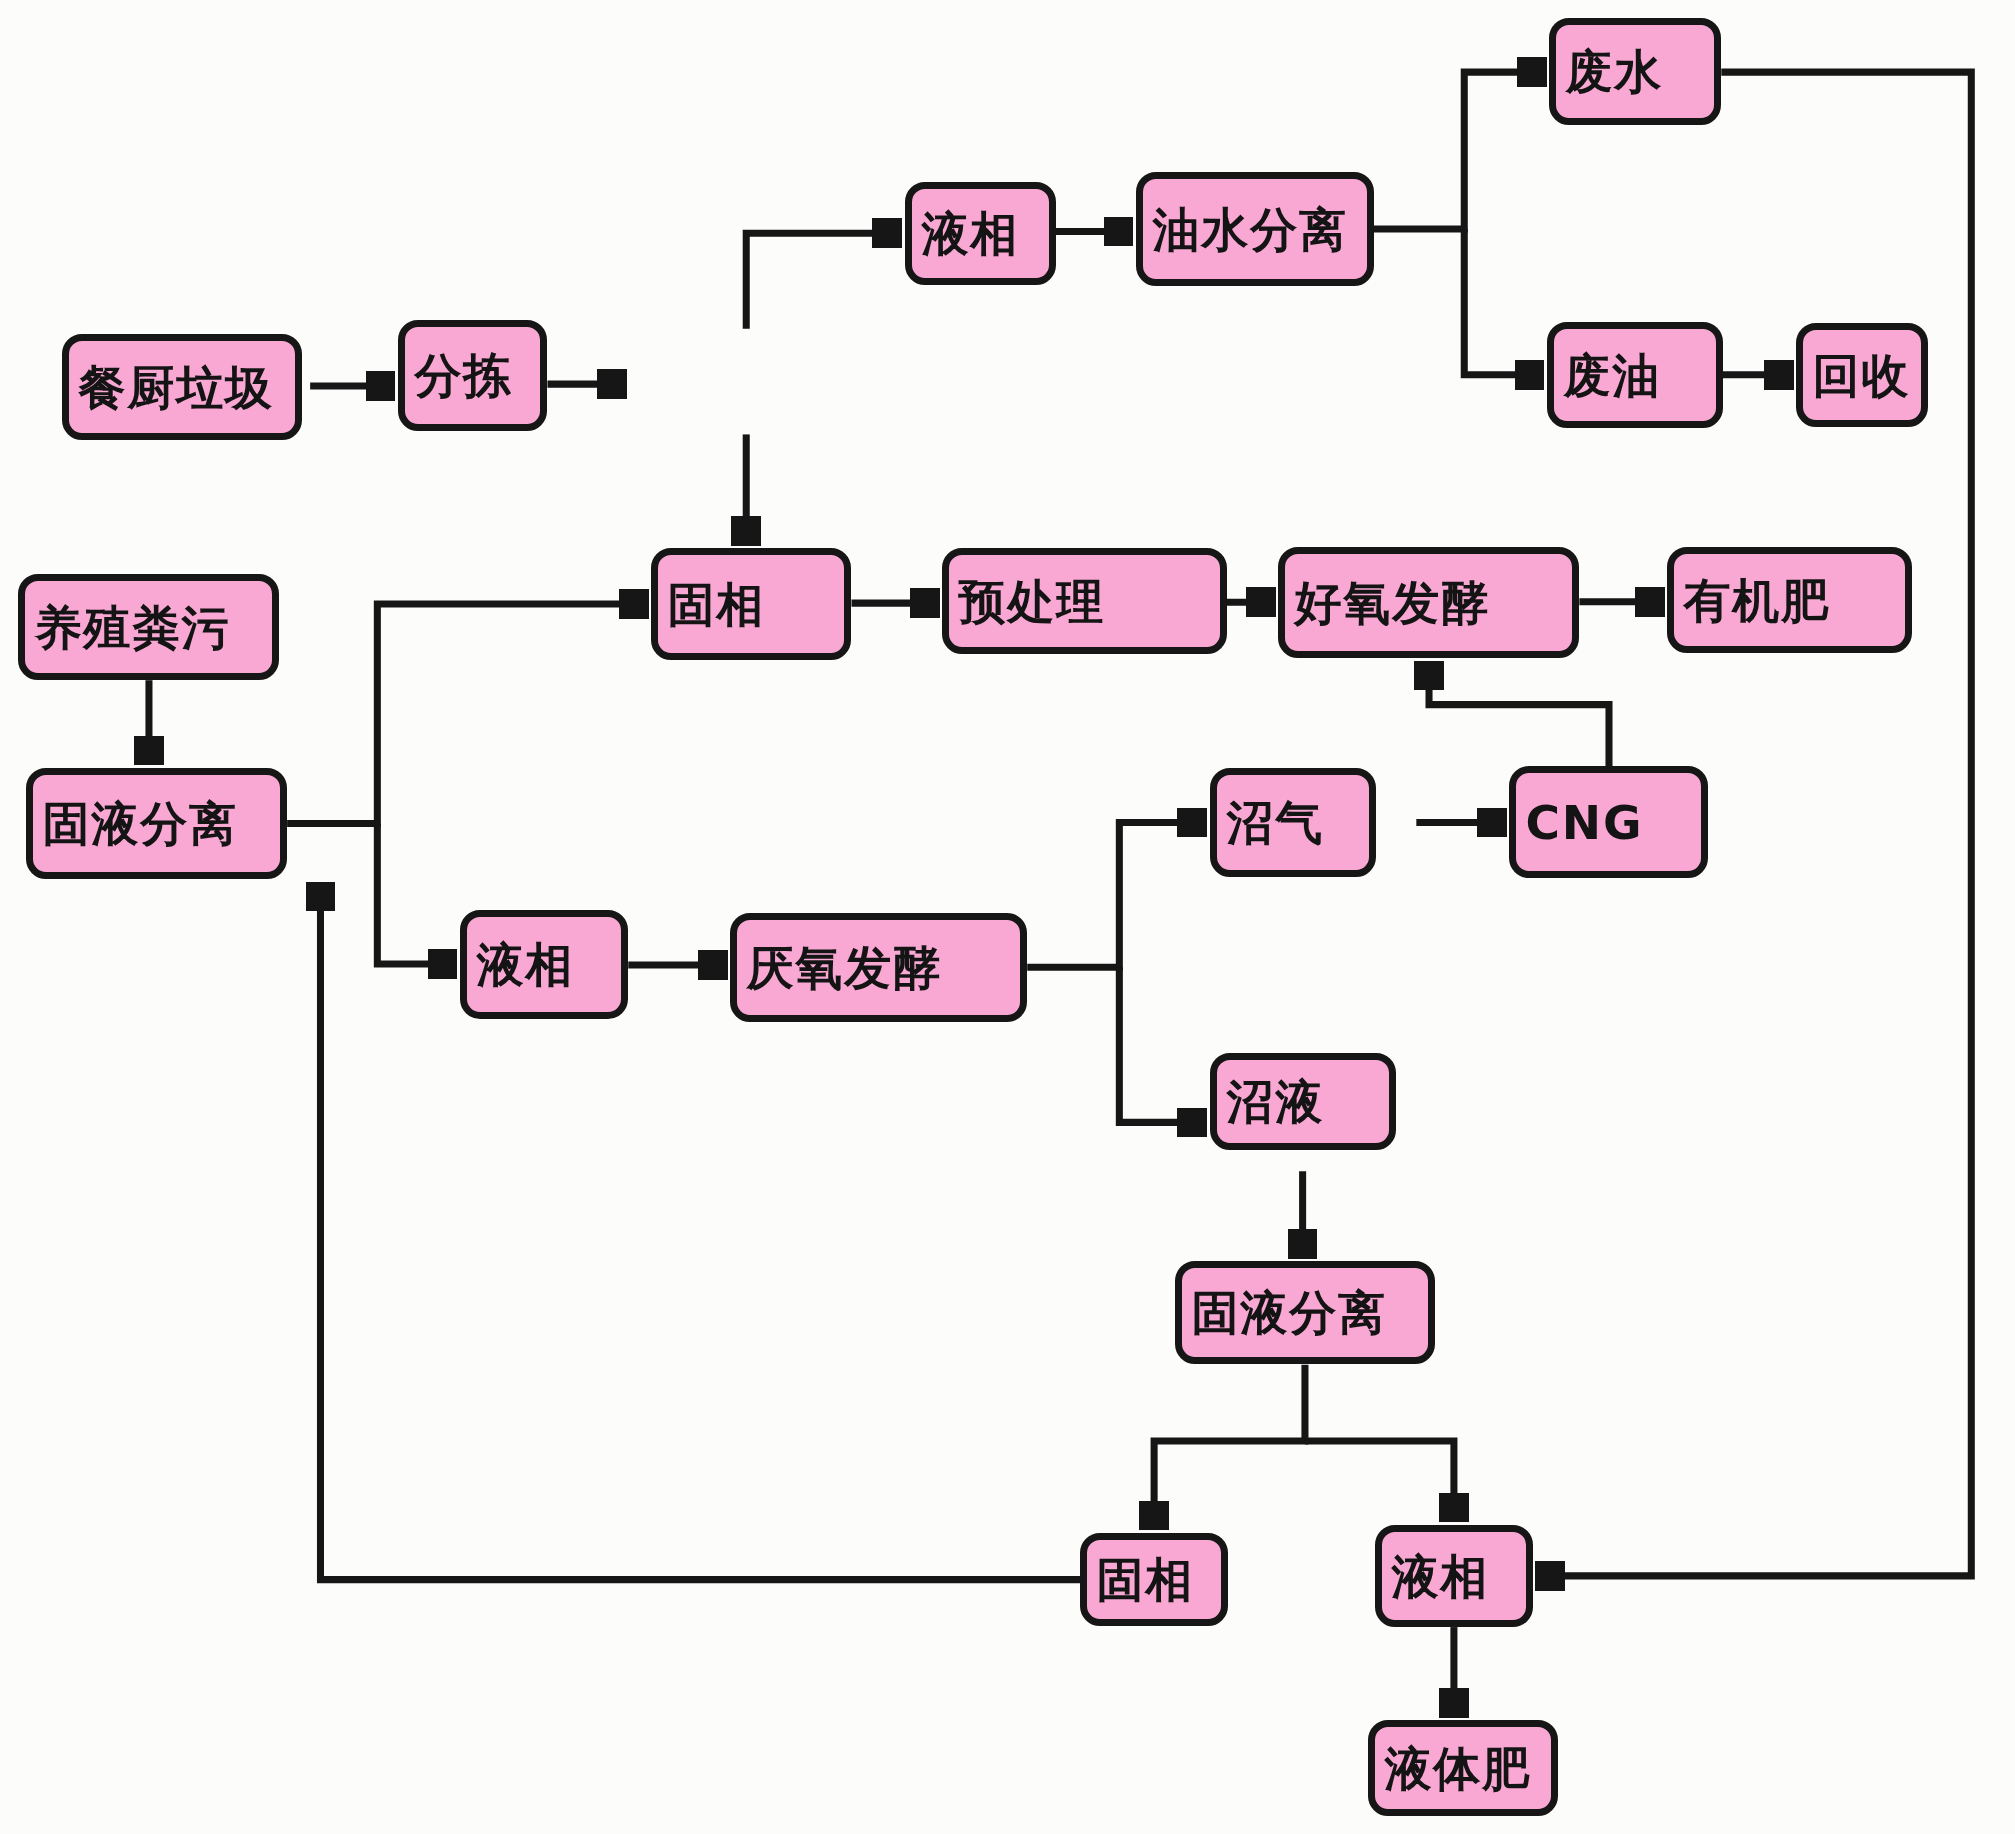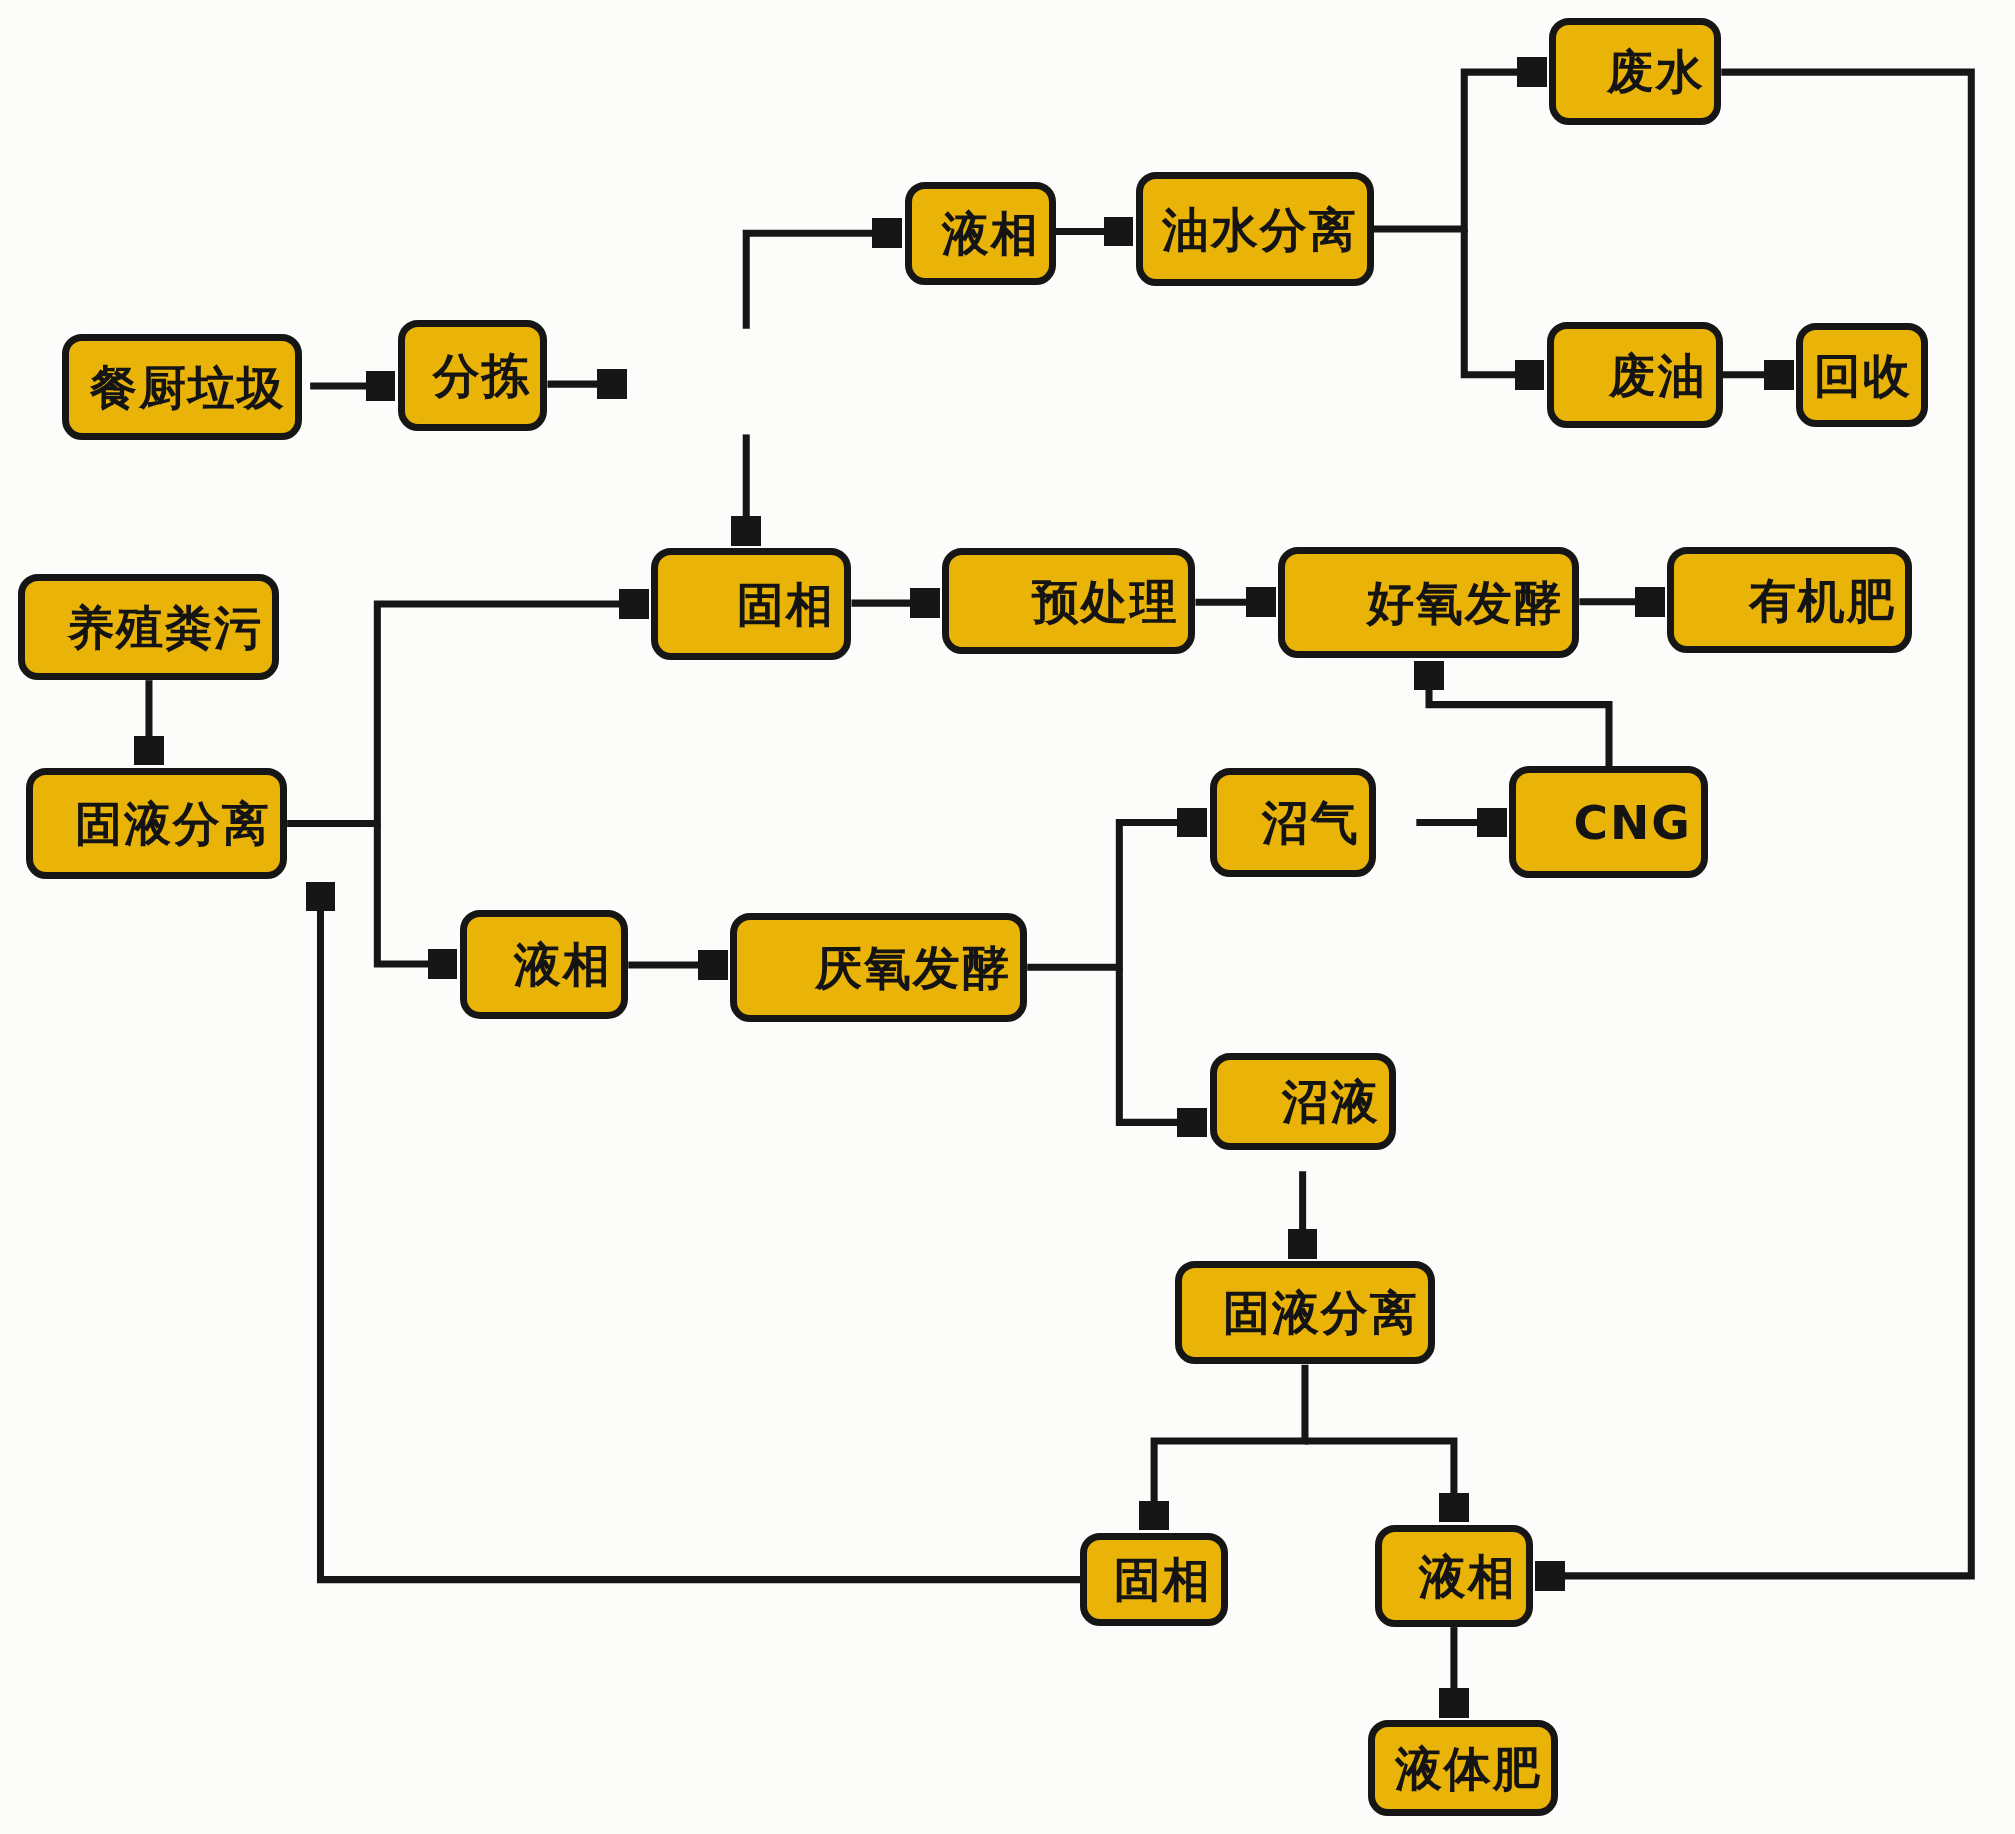--- a/index.html
+++ b/index.html
@@ -24,26 +24,26 @@
   .edges-layer path {
     fill: none;
     stroke: #161616;
     stroke-width: 15px;
     stroke-linejoin: miter;
     stroke-linecap: butt;
   }
   .node {
     position: absolute;
     box-sizing: border-box;
-    background: #eab308;
+    background: #f9a8d4;
     border: 7px solid #161616;
     border-radius: 20px;
     display: flex;
     align-items: center;
-    justify-content: flex-end;
+    justify-content: flex-start;
     z-index: 2;
   }
   .node .label {
     font-size: 47px;
     font-weight: 700;
     color: #141414;
     letter-spacing: 1.9px;
     white-space: nowrap;
     line-height: 1;
     padding: 0 9.4px;
@@ -114,21 +114,21 @@
   </div>
 
   <div class="node" style="left:1796px;top:323px;width:132px;height:104px">
     <span class="label">回收</span>
   </div>
 
   <div class="node" style="left:651px;top:548px;width:200px;height:112px">
     <span class="label">固相</span>
   </div>
 
-  <div class="node" style="left:942px;top:548px;width:253px;height:106px">
+  <div class="node" style="left:942px;top:548px;width:285px;height:106px">
     <span class="label">预处理</span>
   </div>
 
   <div class="node" style="left:1278px;top:547px;width:301px;height:111px">
     <span class="label">好氧发酵</span>
   </div>
 
   <div class="node" style="left:1667px;top:547px;width:245px;height:106px">
     <span class="label">有机肥</span>
   </div>

